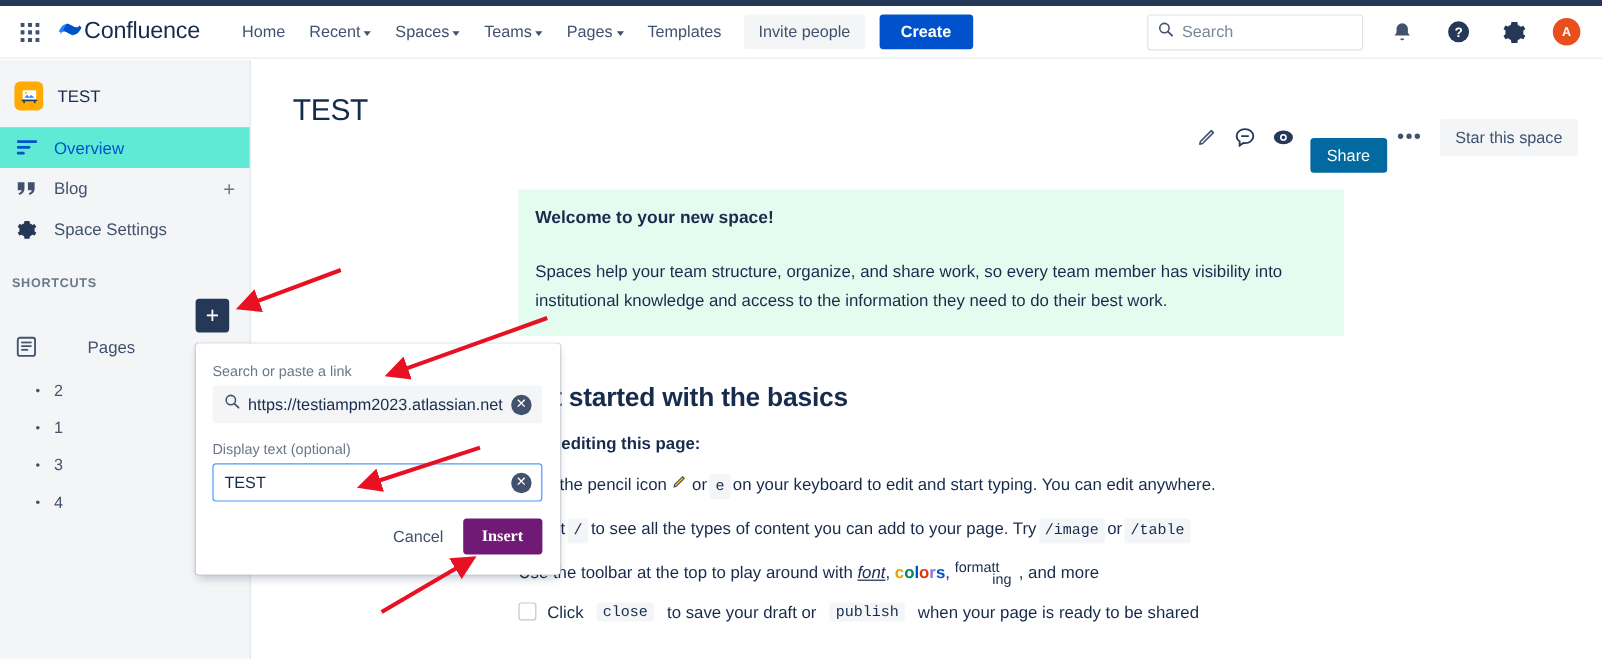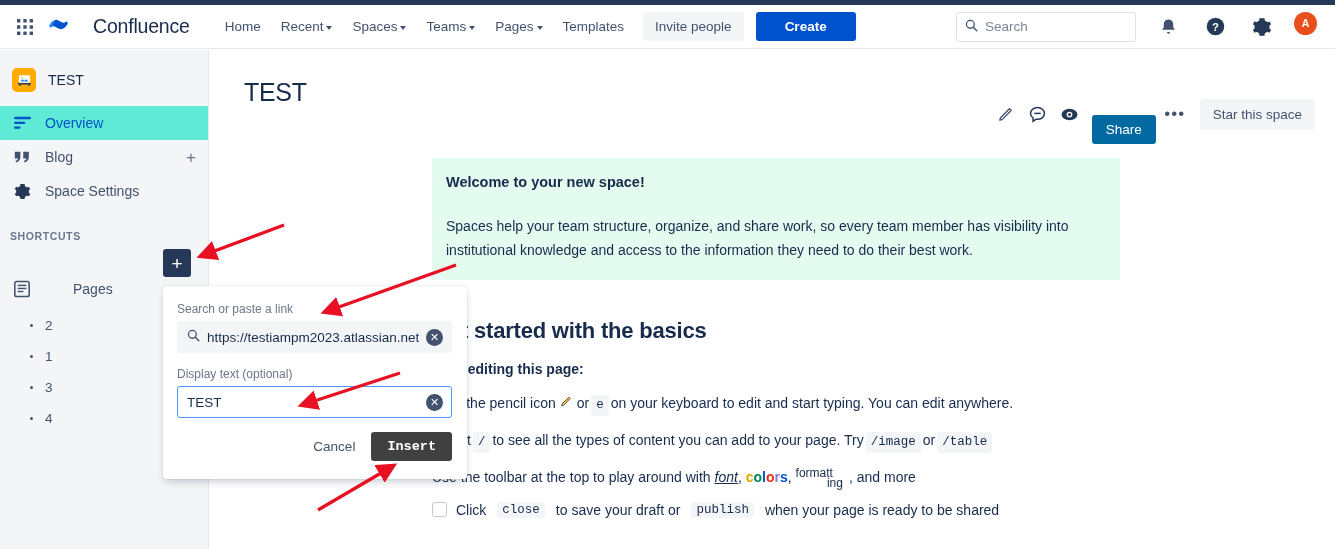--- a/index.html
+++ b/index.html
@@ -20,41 +20,41 @@
   .globalnav {
     position: absolute; top: 5px; left: 0; width: 1335px; height: 44px;
     background: #fff; border-bottom: 1px solid #e6eaef;
     display: flex; align-items: center; padding: 0 12px;
   }
   .appswitcher {
     width: 26px; height: 26px; display: flex; align-items: center;
     justify-content: center; border-radius: 3px; cursor: pointer;
   }
   .appswitcher svg { display: block; }
-  .brand { display: flex; align-items: center; gap: 24px; margin-left: 10px; cursor: pointer; }
+  .brand { display: flex; align-items: center; gap: 1px; margin-left: 10px; cursor: pointer; }
   .brand-name { font-size: 19.5px; color: #172b4d; letter-spacing: -.2px; }
   .nav-items { display: flex; align-items: center; margin-left: 26px; gap: 2px; }
   .nav-item {
     font-size: 13.5px; color: #42526e; padding: 6px 9px; border-radius: 3px;
     cursor: pointer; display: flex; align-items: center; gap: 3px; white-space: nowrap; text-align: center;
   }
   .caret { width: 0; height: 0; border-left: 3.5px solid transparent;
            border-right: 3.5px solid transparent; border-top: 4px solid #42526e;
            margin-top: 2px; }
   .invite-btn {
     font-size: 13.5px; color: #42526e; background: #f4f5f7;
     padding: 7px 12px; border-radius: 3px; border: none; cursor: pointer;
     margin-left: 8px; font-family: inherit;
   }
   .create-btn {
     font-size: 13.5px; font-weight: bold; color: #fff; background: #0052cc;
-    padding: 7px 29px; border-radius: 3px; border: none; cursor: pointer;
+    padding: 7px 18px; border-radius: 3px; border: none; cursor: pointer;
     margin-left: 10px; font-family: inherit;
   }
-  .nav-right { margin-left: auto; display: flex; gap: 17px; padding-right: 6px; }
+  .nav-right { margin-left: auto; display: flex; align-items: center; gap: 17px; padding-right: 6px; }
   .search-box {
     width: 180px; height: 30px; border: 1px solid #dfe1e6; border-radius: 3px;
     background: #fff; display: flex; align-items: center; padding: 0 8px; gap: 7px;
     cursor: text;
   }
   .search-box input {
     border: none; outline: none; font-size: 13.5px; color: #7a869a;
     font-family: inherit; background: transparent; width: 100%;
   }
   .search-box input::placeholder { color: #7a869a; }
@@ -176,22 +176,22 @@
     font-size: 13.5px; color: #172b4d; font-family: inherit;
   }
   .clear-x {
     width: 17px; height: 17px; border-radius: 50%; background: #42526e;
     color: #fff; font-size: 11px; display: flex; align-items: center;
     justify-content: center; flex: none; cursor: pointer; line-height: 1;
   }
   .dlg-actions { display: flex; align-items: center; justify-content: flex-end; gap: 6px; margin-top: 6px; }
   .cancel-btn { background: transparent; border: none; font-size: 13.5px; color: #42526e;
                 padding: 7px 10px; cursor: pointer; border-radius: 3px; font-family: inherit; }
-  .insert-btn { background: #404040; color: #fff; border: none; font-size: 13.5px;
-                font-weight: bold; padding: 7px 16px; border-radius: 3px; cursor: pointer; font-family: Liberation Mono, monospace; }
+  .insert-btn { background: #701a75; color: #fff; border: none; font-size: 13.5px;
+                font-weight: bold; padding: 7px 16px; border-radius: 3px; cursor: pointer; font-family: Liberation Serif, serif; }
 
   
   .arrows { position: absolute; inset: 0; pointer-events: none; z-index: 60; }
 </style>
 </head>
 <body>
 
 <div id="root">
 
   <div class="top-strip"></div>

